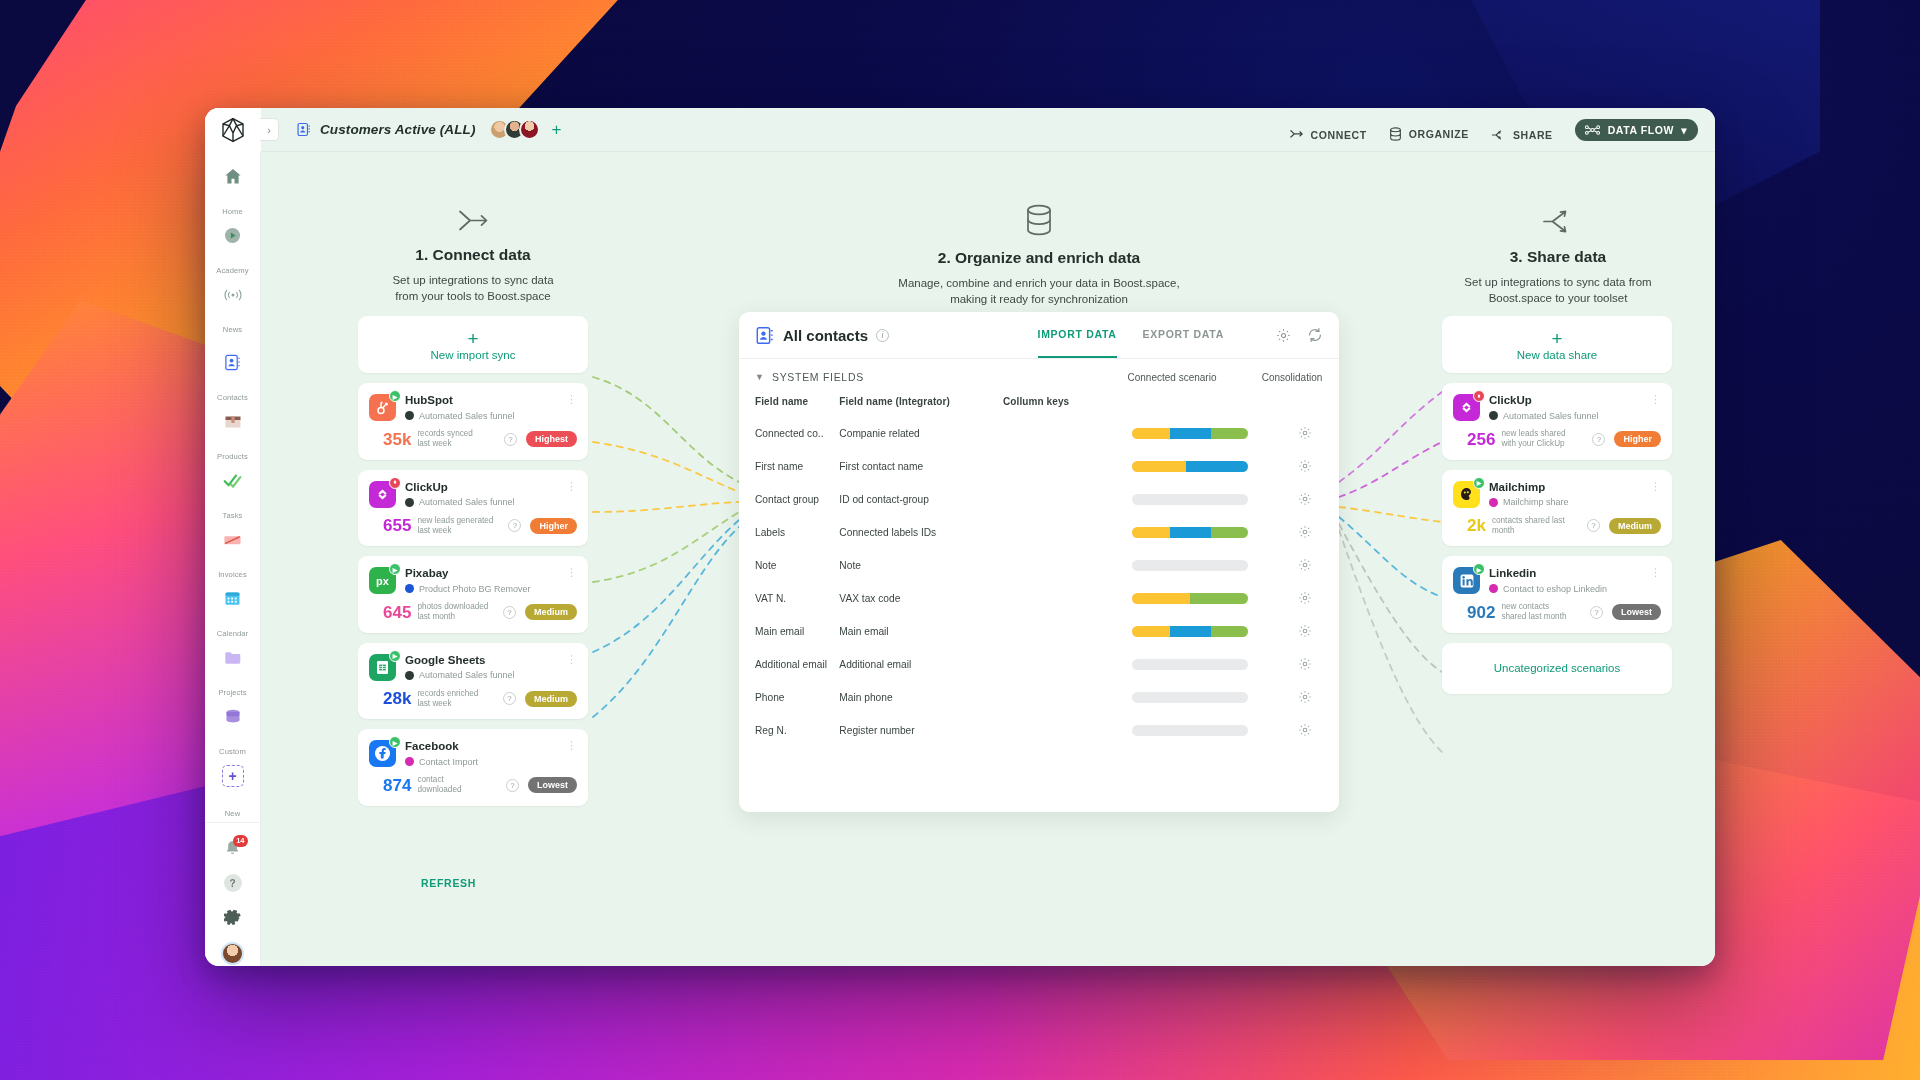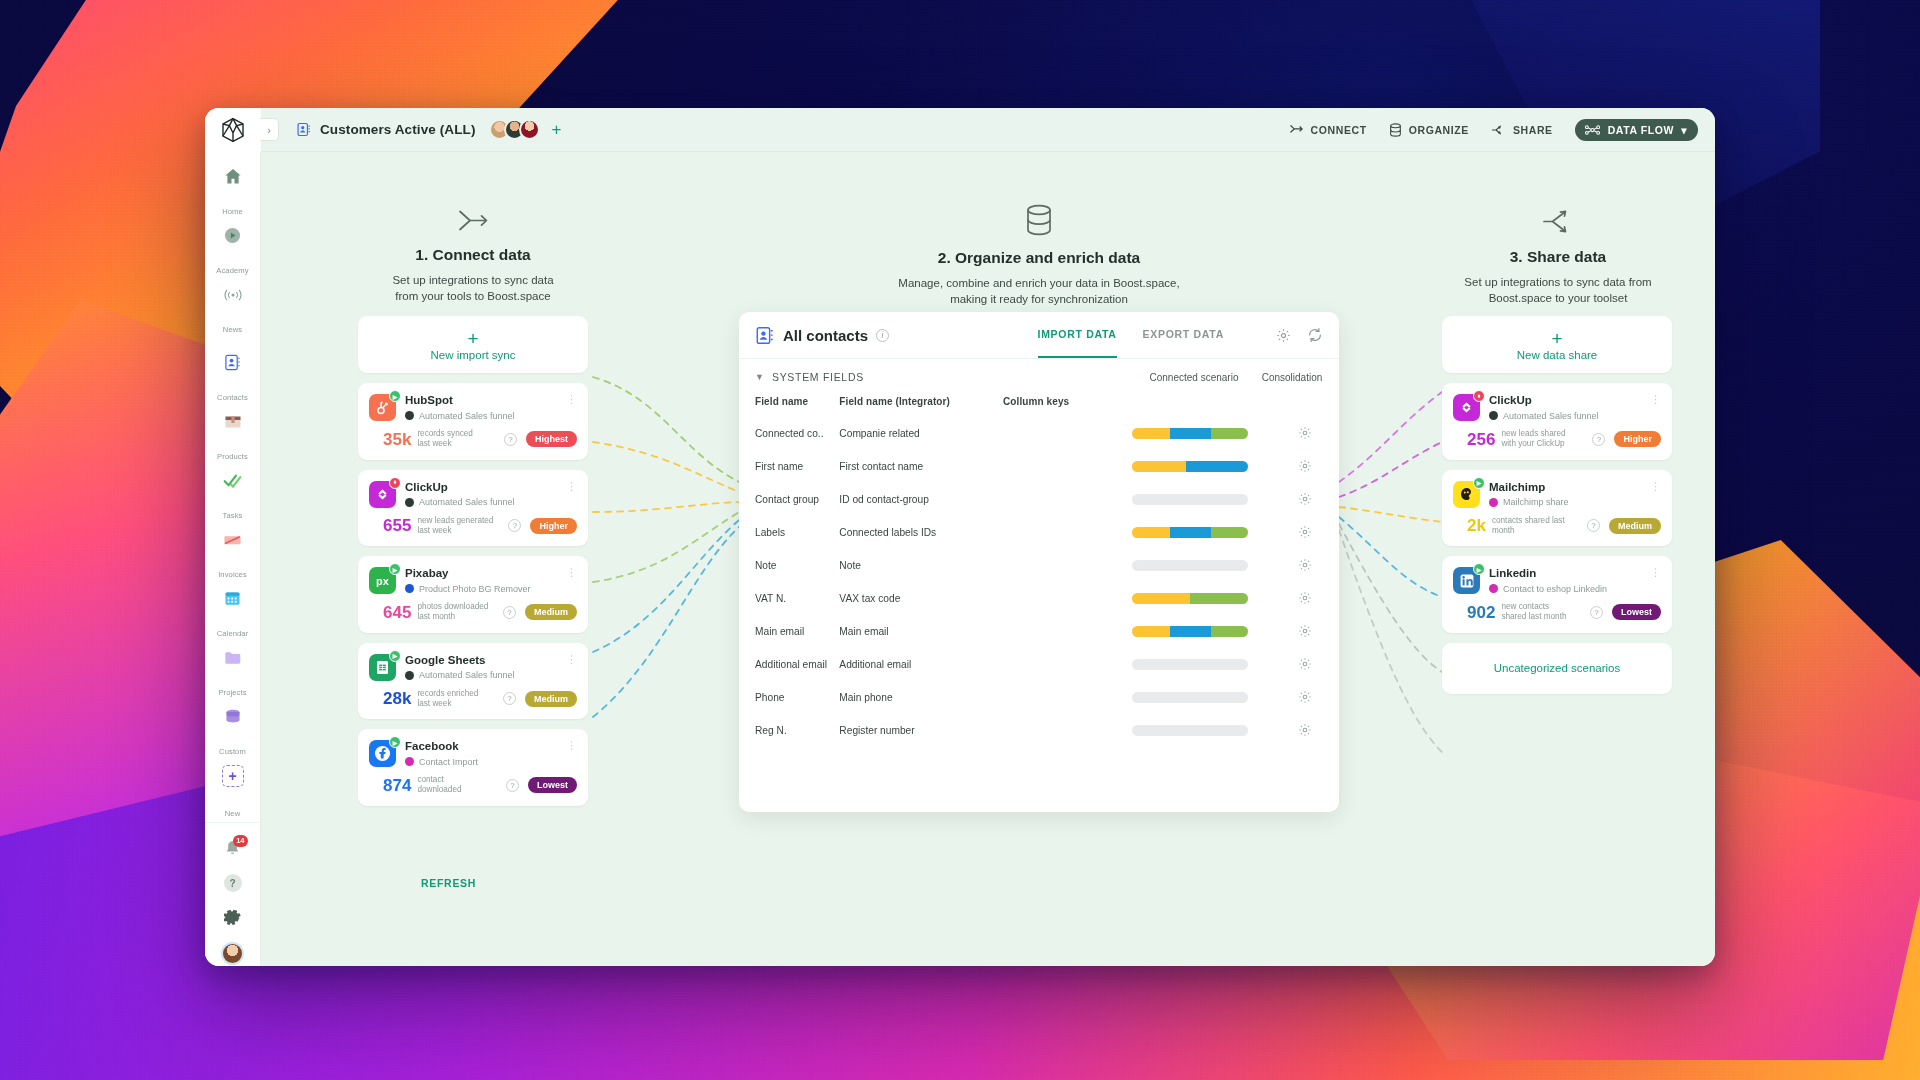--- a/index.html
+++ b/index.html
@@ -70,33 +70,33 @@
     align-items: center; justify-content: center;
   }
   .collapse-btn {
     width: 19px; height: 23px; border: 1px solid #dfe4e1; border-left: none;
     border-radius: 0 5px 5px 0; background: #fff; color: #7b8a82;
     display: flex; align-items: center; justify-content: center; font-size: 11px;
     margin-left: -1px; cursor: pointer;
   }
   .tb-space-icon { margin-left: 17px; display:flex; align-items:center; }
   .tb-title {
-    font-size: 13.5px; font-weight: 700; color: #23302c; margin-left: 9px; letter-spacing: .1px;
+    font-size: 13.5px; font-weight: 700; color: #23302c; margin-left: 9px; letter-spacing: .1px; font-style: italic;
   }
   .avatars { display: flex; margin-left: 14px; }
   .avatar {
     width: 21px; height: 21px; border-radius: 50%; border: 2px solid #eaf4ee;
     margin-left: -6px; background-size: cover;
   }
   .avatar:first-child { margin-left: 0; }
   .av1 { background: radial-gradient(circle at 50% 34%, #f0c9a4 0 36%, #caa06f 37% 100%), linear-gradient(#8e6a46,#c9a97f); }
   .av2 { background: radial-gradient(circle at 50% 32%, #e2b38e 0 34%, #2f3b35 35% 100%); }
   .av3 { background: radial-gradient(circle at 50% 30%, #f2cbaa 0 32%, #8c1526 33% 100%); }
   .add-person { margin-left: 11px; color: #0f9a78; font-size: 17px; cursor: pointer; line-height: 1; }
-  .tb-actions { margin-left: auto; display: flex; align-items: center; gap: 22px; padding-right: 17px; }
+  .tb-actions { margin-left: auto; display: flex; align-items: flex-end; gap: 22px; padding-right: 17px; }
   .tb-action {
     display: flex; align-items: center; gap: 7px; font-size: 10.5px; font-weight: 600;
     letter-spacing: .6px; color: #3d4a44; cursor: pointer;
   }
   .tb-pill {
     display: flex; align-items: center; gap: 7px; background: #3f5a4f; color: #fff;
     border-radius: 14px; padding: 5px 11px 5px 9px; font-size: 10.5px;
     font-weight: 600; letter-spacing: .6px; cursor: pointer;
   }
 
@@ -193,21 +193,21 @@
     border: 1px solid #c8d1cc; color: #9aa59f; font-size: 8px;
     display: flex; align-items: center; justify-content: center;
   }
   .ic-tag {
     margin-left: 9px; border-radius: 9px; padding: 3px 9px; color: #fff;
     font-size: 9px; font-weight: 700;
   }
   .t-highest { background: #ec4e56; }
   .t-higher  { background: #f07c36; }
   .t-medium  { background: #b8a834; }
-  .t-lowest  { background: #701a75; }
+  .t-lowest  { background: #737373; }
 
   .uncat-card {
     background: #fff; border-radius: 9px; height: 51px; display: flex;
     align-items: center; justify-content: center; color: #0f9a78; font-size: 11.5px;
     cursor: pointer; box-shadow: 0 1px 2px rgba(30,50,40,.05);
   }
   .refresh-link {
     position: absolute; left: 160px; top: 725px; color: #0f9a78;
     font-size: 10.5px; font-weight: 700; letter-spacing: .7px; cursor: pointer;
   }
@@ -233,21 +233,21 @@
     font-size: 10.5px; font-weight: 700; letter-spacing: .7px; color: #8b9views;
     color: #8b9691; height: 100%; display: flex; align-items: center; cursor: pointer;
     border-bottom: 2.5px solid transparent;
   }
   .tab.active { color: #0f9a78; border-bottom-color: #0f9a78; }
   .panel-icons { display: flex; align-items: center; gap: 16px; margin-left: 26px; }
 
   .sysrow { display: flex; align-items: center; padding: 12px 16px 6px; position: relative; }
   .sys-chev { color: #7e8a85; font-size: 9px; margin-right: 8px; }
   .sys-lbl { font-size: 10.5px; color: #4d5853; letter-spacing: .7px; }
-  .sys-cols { position: absolute; right: 16px; bottom: 6px; display: flex; gap: 9px; }
+  .sys-cols { position: absolute; right: 16px; bottom: 6px; display: flex; gap: 31px; }
   .sys-col { font-size: 10px; color: #4d5853; }
   .sc-w { width: 116px; text-align: center; }
   .cons-w { width: 62px; text-align: center; }
 
   table.fields { width: 100%; border-collapse: collapse; }
   table.fields th {
     font-size: 10px; font-weight: 700; color: #39443f; text-align: left;
     padding: 7px 0 10px; letter-spacing: .1px;
   }
   table.fields td {

